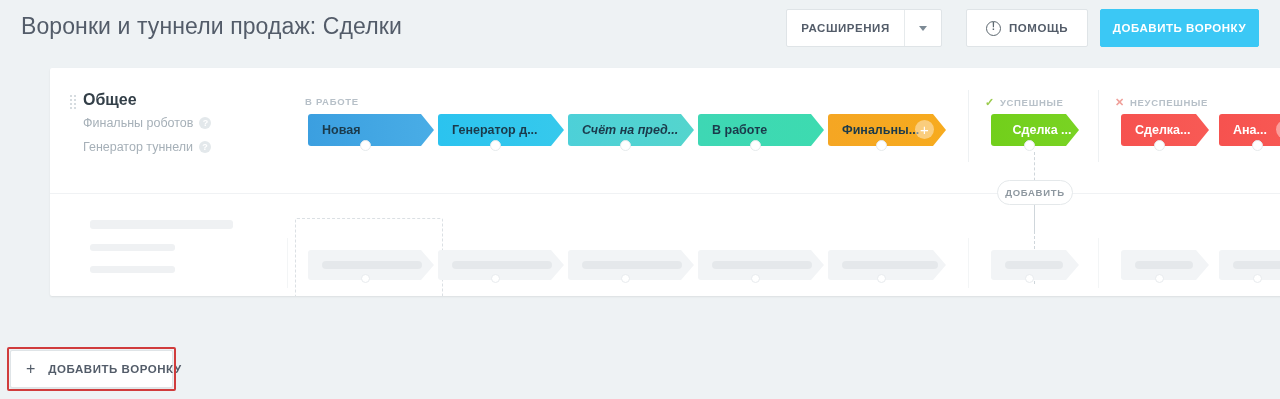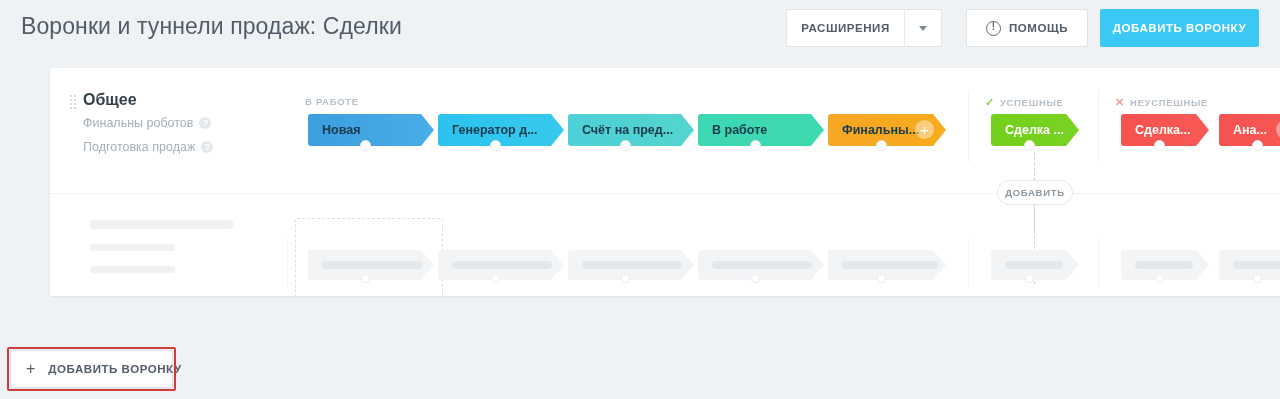--- a/index.html
+++ b/index.html
@@ -227,21 +227,21 @@
       <i></i>
       <i></i>
   </div>
   <div class="funnel-name">Общее</div>
 
   <div class="sub-link" id="sub-robots">
     <span>Финальны роботов</span>
     <span class="q-icon">?</span>
   </div>
   <div class="sub-link" id="sub-gen">
-    <span>Подготовка продаж</span>
+    <span>Генератор туннели</span>
     <span class="q-icon">?</span>
   </div>
 
   <div class="sec-cap" id="cap-work">В РАБОТЕ</div>
   <div class="sec-cap" id="cap-succ">
     <span class="tick">✓</span>
     <span>УСПЕШНЫЕ</span>
   </div>
   <div class="sec-cap" id="cap-fail">
     <span class="cross">✕</span>
@@ -255,34 +255,34 @@
 
   <div id="stages-host">
       <div class="chip" style="left: 258px; width: 126px; background: linear-gradient(90deg, rgb(59, 159, 224), rgb(73, 173, 230));">
         <span class="chip-text">Новая</span>
       </div>
       <div class="chip-dot" style="left: 309.5px;"></div>
       <div class="chip" style="left: 388px; width: 126px; background: linear-gradient(90deg, rgb(43, 195, 239), rgb(54, 201, 236));">
         <span class="chip-text">Генератор д...</span>
       </div>
       <div class="chip-dot" style="left: 439.5px;"></div>
-      <div class="chip" style="left: 518px; width: 126px; background: linear-gradient(90deg, rgb(77, 208, 216), rgb(84, 213, 205));">
+      <div class="chip" style="left: 518px; width: 126px; background: linear-gradient(90deg, rgb(77, 208, 216), rgb(84, 213, 205)); font-style: italic;">
         <span class="chip-text">Счёт на пред...</span>
       </div>
       <div class="chip-dot" style="left: 569.5px;"></div>
       <div class="chip" style="left: 648px; width: 126px; background: linear-gradient(90deg, rgb(62, 215, 180), rgb(61, 219, 176));">
         <span class="chip-text">В работе</span>
       </div>
       <div class="chip-dot" style="left: 699.5px;"></div>
       <div class="chip" style="left: 778px; width: 118px; background: linear-gradient(90deg, rgb(245, 166, 35), rgb(247, 171, 30)); text-align: center;">
         <span class="chip-text">Финальны...</span>
       </div>
       <div class="chip-dot" style="left: 825.5px;"></div>
       <div class="plus-btn" style="left: 865px;">+</div>
-      <div class="chip light" style="left: 941px; width: 88px; background: linear-gradient(90deg, rgb(114, 207, 27), rgb(121, 211, 35));">
+      <div class="chip light" style="left: 941px; width: 88px; background: linear-gradient(90deg, rgb(114, 207, 27), rgb(121, 211, 35)); justify-content: center;">
         <span class="chip-text">Сделка ...</span>
       </div>
       <div class="chip-dot" style="left: 973.5px;"></div>
       <div class="chip light" style="left: 1071px; width: 88px; background: linear-gradient(90deg, rgb(246, 82, 79), rgb(248, 90, 85)); align-items: center;">
         <span class="chip-text">Сделка...</span>
       </div>
       <div class="chip-dot" style="left: 1103.5px;"></div>
       <div class="chip light" style="left: 1169px; width: 88px; background: linear-gradient(90deg, rgb(246, 82, 79), rgb(248, 90, 85));">
         <span class="chip-text">Ана...</span>
       </div>

